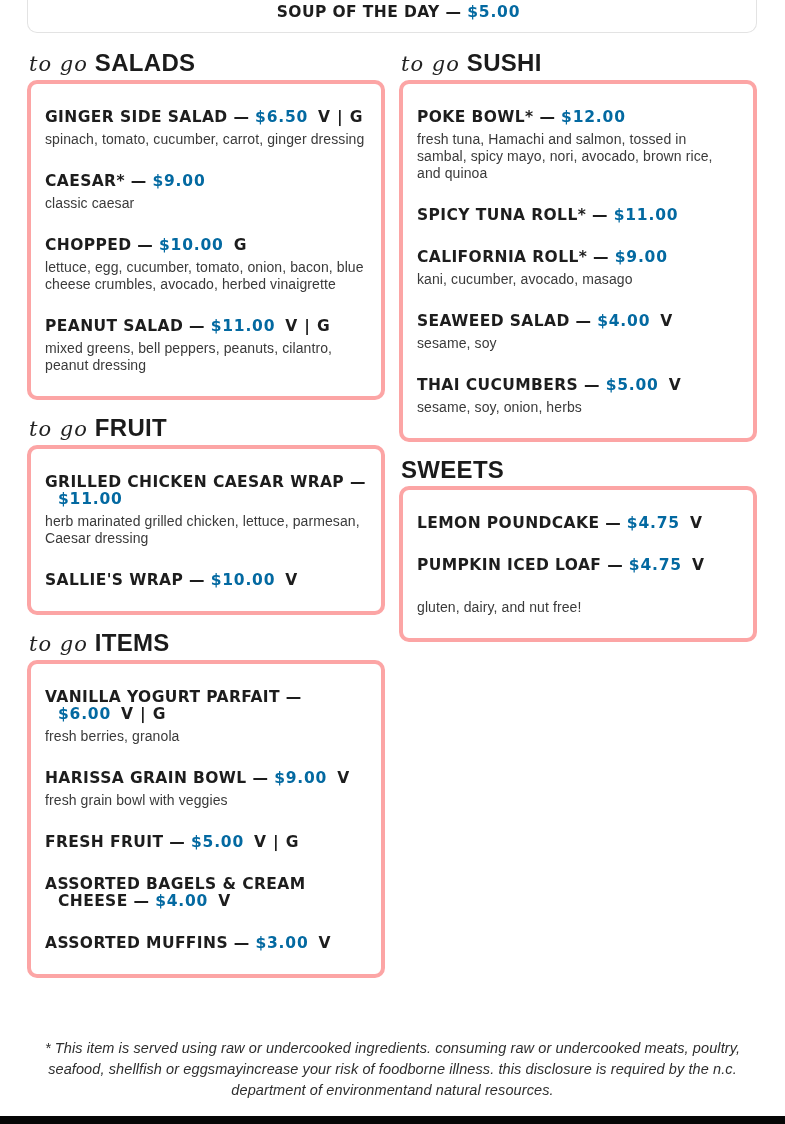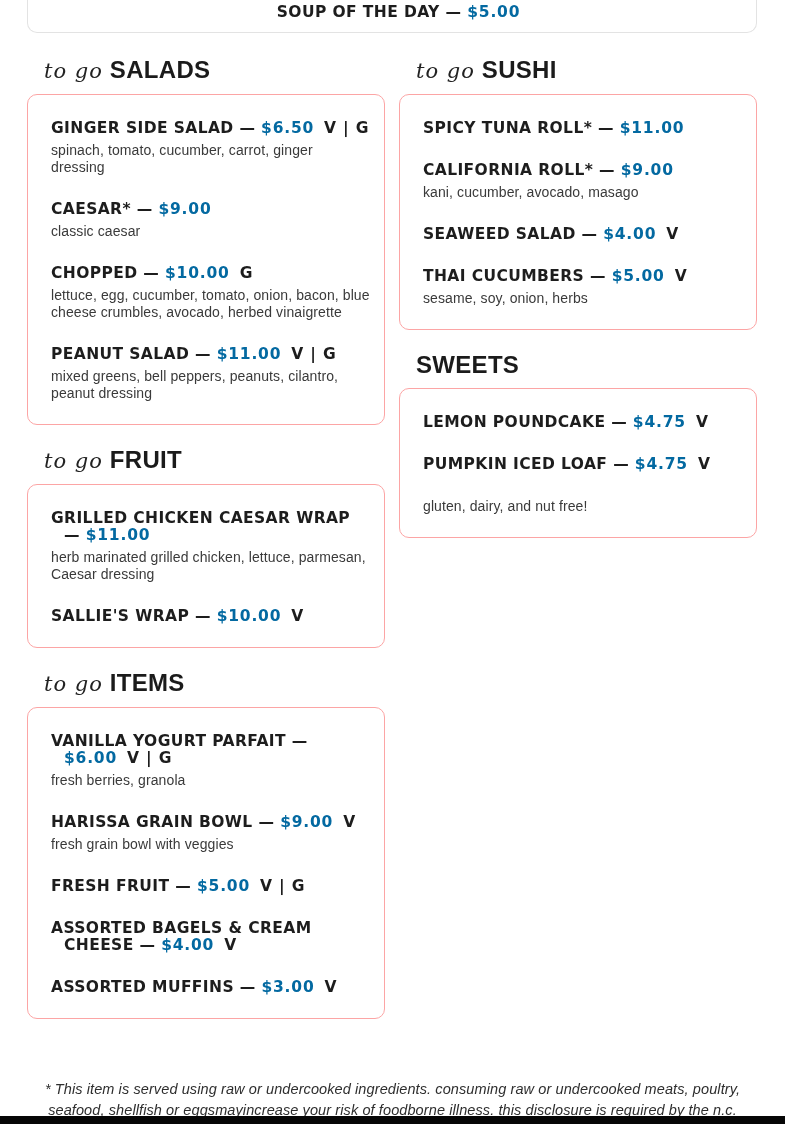--- a/index.html
+++ b/index.html
@@ -27,40 +27,40 @@
     display: flex;
     gap: 14px;
     padding: 16px 28px 0 27px;
     align-items: flex-start;
   }
   .col { flex: 1; min-width: 0; }
   .sec { margin-bottom: 14px; }
   .sec-header {
     font-weight: bold;
     font-size: 24px;
-    line-height: 42px;
+    line-height: 28px;
     letter-spacing: 0.3px;
     color: #1b1b1b;
-    margin-left: 17px;
+    margin-left: 2px;
   }
   .script {
     font-family: "DejaVu Serif", serif;
     font-style: italic;
     font-weight: normal;
     font-size: 21px;
     letter-spacing: 1px;
     margin-right: 7px;
     color: #222;
   }
   .script:empty { display: none; margin: 0; }
   .card {
     background: #fff;
-    border: 1px solid #fca5a5;
+    border: 4px solid #fca5a5;
     border-radius: 10px;
-    padding: 25px 14px 22px 23px;
+    padding: 25px 14px 22px 14px;
     margin-top: 2px;
   }
   .item { margin-bottom: 25px; }
   .item:last-child { margin-bottom: 0; }
   .title {
     font-family: "DejaVu Sans", sans-serif;
     font-weight: bold;
     font-size: 15.5px;
     line-height: 17px;
     letter-spacing: 0.4px;
@@ -170,28 +170,33 @@
     </div>
 
   </div>
 
   <div class="col">
 
     <div class="sec">
       <div class="sec-header"><span class="script">to go</span><span>SUSHI</span></div>
       <div class="card">
         <div class="item">
+          <div class="title"><span>POKE BOWL* —</span> <span class="pr">$12.00</span></div>
+          <div class="desc">fresh tuna, Hamachi and salmon, tossed in sambal, spicy mayo, nori, avocado, brown rice, and quinoa</div>
+        </div>
+        <div class="item">
           <div class="title"><span>SPICY TUNA ROLL* —</span> <span class="pr">$11.00</span></div>
         </div>
         <div class="item">
           <div class="title"><span>CALIFORNIA ROLL* —</span> <span class="pr">$9.00</span></div>
           <div class="desc">kani, cucumber, avocado, masago</div>
         </div>
         <div class="item">
           <div class="title"><span>SEAWEED SALAD —</span> <span class="pr">$4.00</span><span class="mk">V</span></div>
+          <div class="desc">sesame, soy</div>
         </div>
         <div class="item">
           <div class="title"><span>THAI CUCUMBERS —</span> <span class="pr">$5.00</span><span class="mk">V</span></div>
           <div class="desc">sesame, soy, onion, herbs</div>
         </div>
       </div>
     </div>
 
     <div class="sec">
       <div class="sec-header"><span>SWEETS</span></div>

